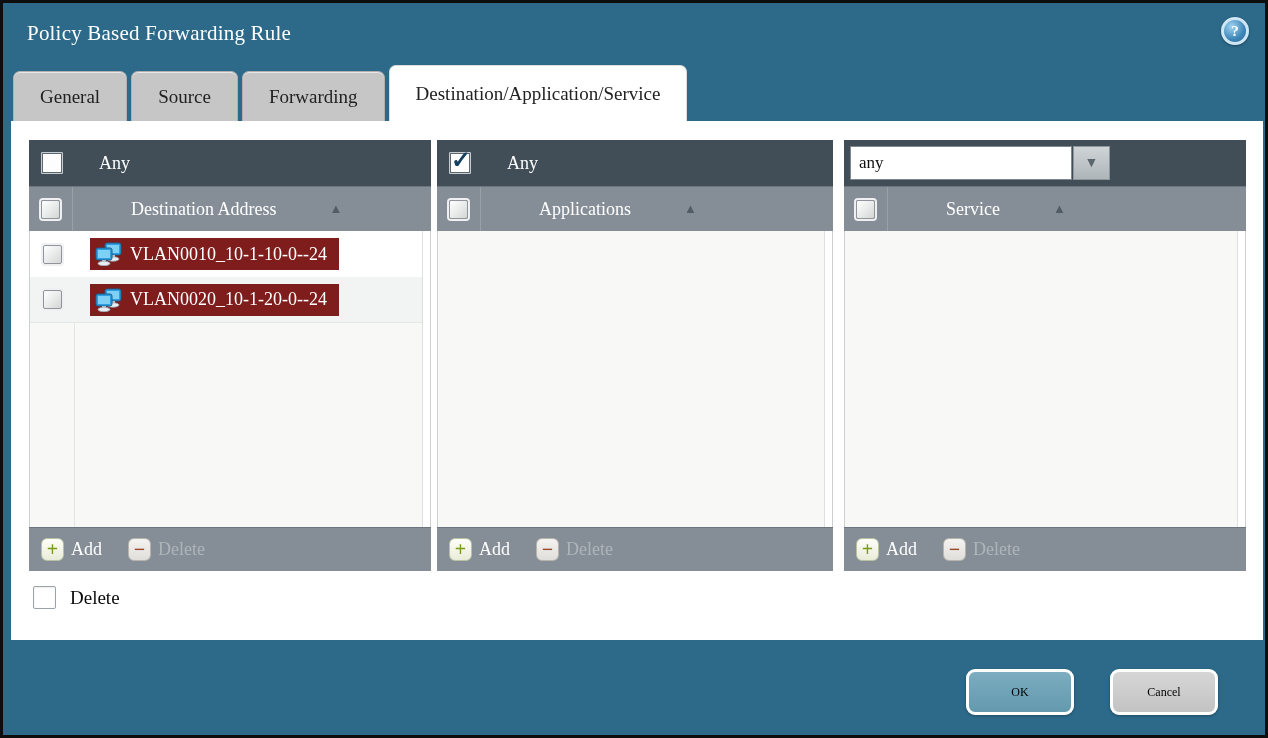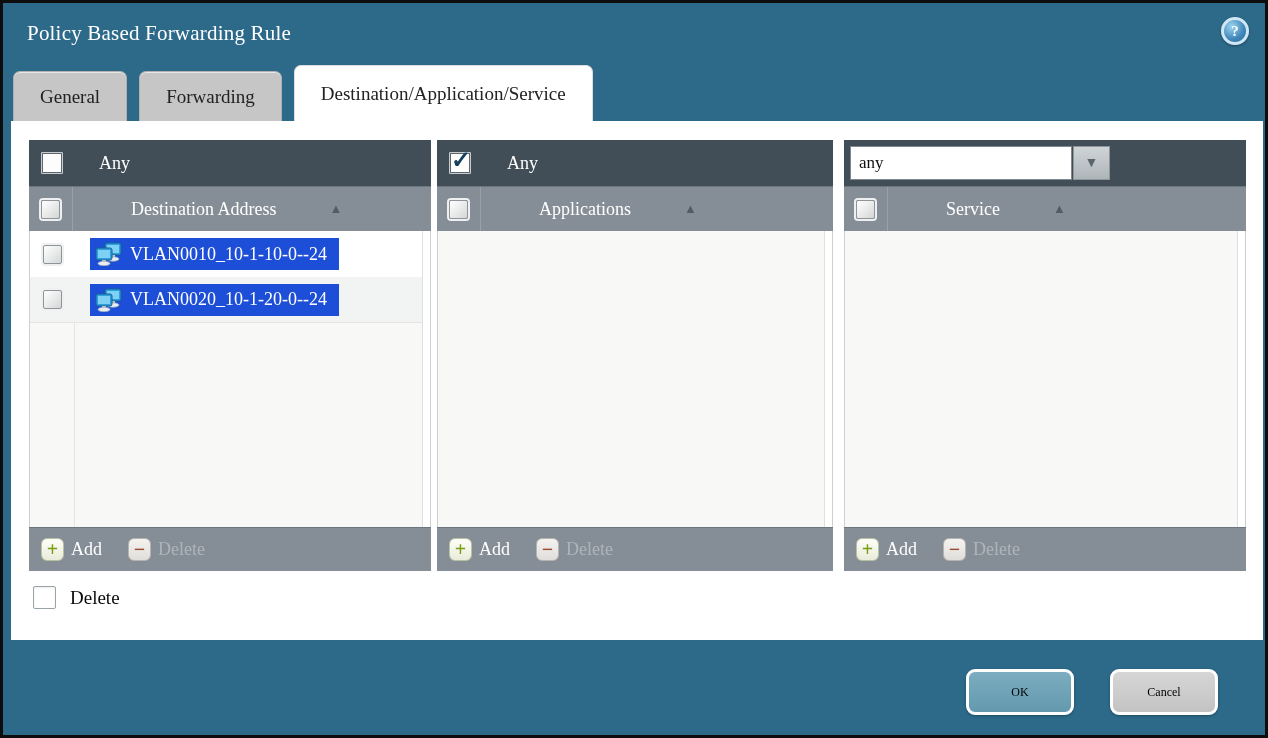--- a/index.html
+++ b/index.html
@@ -19,21 +19,21 @@
   .help-icon {
     position:absolute; right:16px; top:14px; width:28px; height:28px; border-radius:50%;
     background:radial-gradient(circle at 35% 30%, #9fd4f2, #3e86b8 60%, #2a6c9c);
     border:3px solid #cfe6f4;
     box-shadow:0 1px 3px rgba(0,0,0,.35);
     color:#fff; font-size:15px; font-weight:bold; text-align:center; line-height:22px;
     cursor:pointer;
   }
 
   
-  .tabs { position:absolute; left:10px; top:62px; height:56px; display:flex; align-items:flex-end; gap:12px; }
+  .tabs { position:absolute; left:10px; top:62px; height:56px; display:flex; align-items:flex-end; gap:4px; }
   .tab {
     background:#c6c6c6; color:#222; font-size:19px;
     height:50px; line-height:50px; padding:0 26px;
     border-radius:7px 7px 0 0;
     border:1px solid #b0b0b0; border-bottom:none;
     box-shadow:inset 0 1px 0 #e8e8e8;
     cursor:pointer; white-space:nowrap;
   }
   .tab.active {
     background:#fff; height:56px; line-height:56px;
@@ -93,21 +93,21 @@
   }
   .list-divider { position:absolute; left:44px; top:0; bottom:0; width:1px; background:#e2e4e5; }
   .scroll-track { position:absolute; right:0; top:0; bottom:0; width:8px; background:#ffffff; border-left:1px solid #dddfe0; }
 
   .row { height:46px; display:flex; align-items:center; position:relative; }
   .row.odd  { background:#ffffff; }
   .row.even { background:#f2f4f4; border-bottom:1px solid #e4e6e6; }
   .row .rowcb-cell { width:44px; display:flex; align-items:center; justify-content:center; flex:none; }
 
   .chip {
-    margin-left:16px; height:32px; background:#1d4ed8; display:flex; align-items:center;
+    margin-left:16px; height:32px; background:#7f1d1d; display:flex; align-items:center;
     padding:0 12px 0 4px; color:#fff; font-size:18px; white-space:nowrap;
   }
   .chip svg { margin-right:6px; }
 
   .col-footer {
     height:44px; background:#858e96; display:flex; align-items:center; flex:none;
     padding-left:12px; border-top:1px solid #6d767e;
   }
   .footer-btn { display:flex; align-items:center; cursor:pointer; }
   .footer-btn + .footer-btn { margin-left:26px; }
@@ -158,20 +158,21 @@
 </head>
 <body>
 
 <div class="screen">
 
   <div class="title">Policy Based Forwarding Rule</div>
   <div class="help-icon">?</div>
 
   <div class="tabs">
     <div class="tab">General</div>
+    <div class="tab">Source</div>
     <div class="tab">Forwarding</div>
     <div class="tab active">Destination/Application/Service</div>
   </div>
 
   <div class="panel">
 
     <div class="col col-1">
       <div class="col-header">
         <div class="cb-plain"></div>
         <div class="any-label">Any</div>

